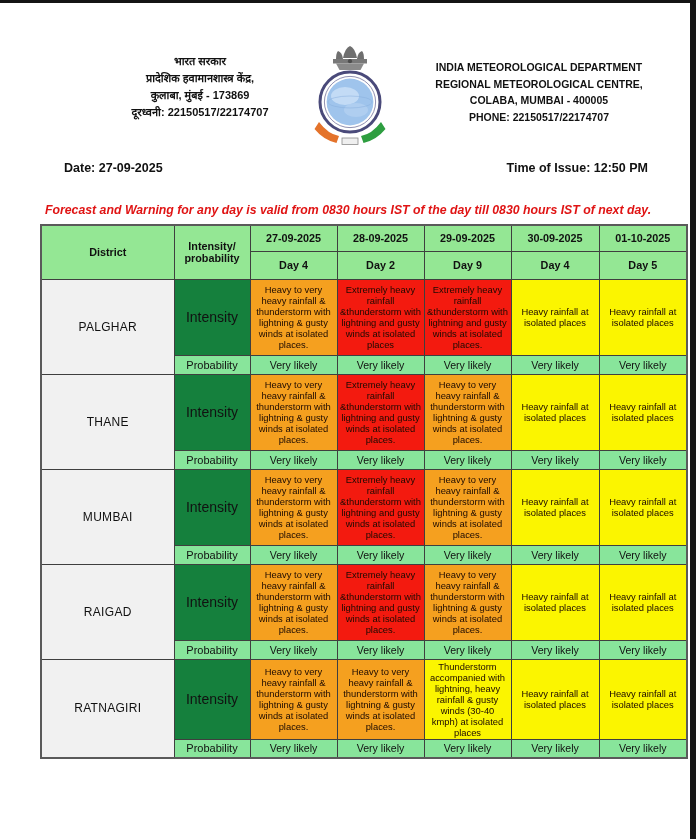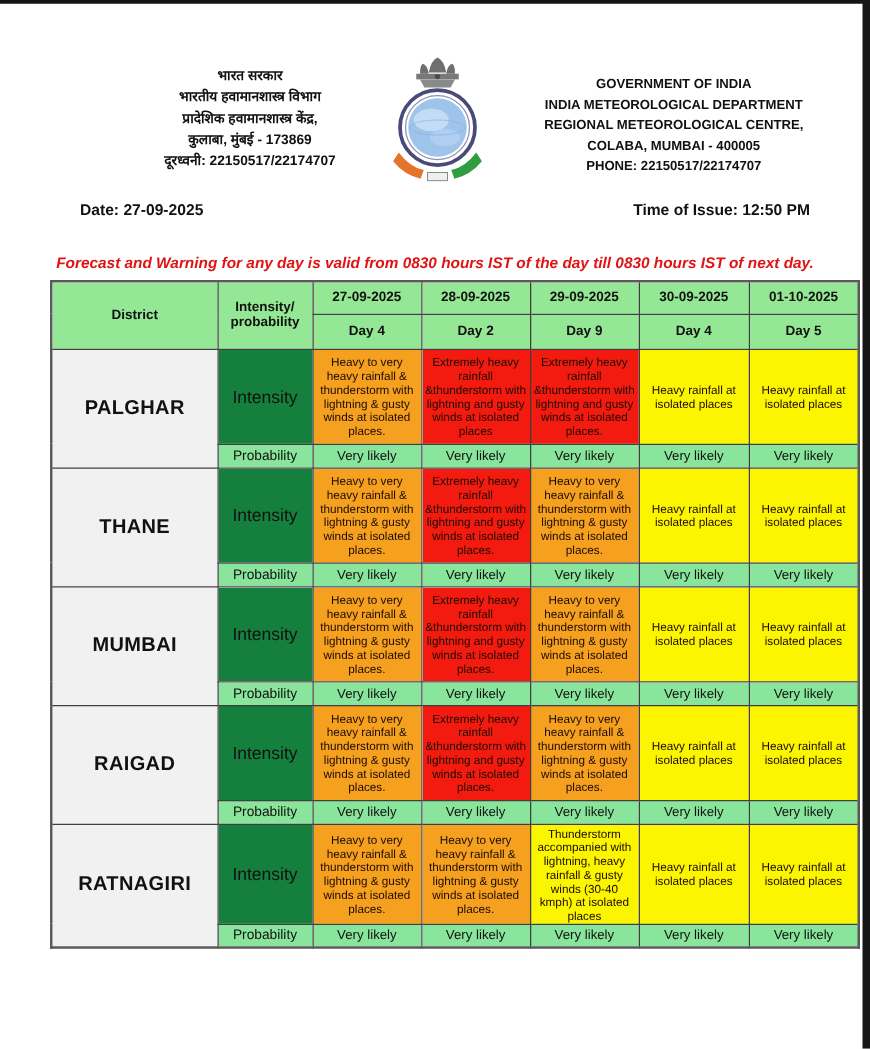--- a/index.html
+++ b/index.html
@@ -52,36 +52,35 @@
     vertical-align: middle;
     padding: 1px 2px;
     overflow: hidden;
   }
   tr.h-date { height: 26px; }
   tr.h-day  { height: 28px; }
   tr.h-int  { height: 76px; }
   tr.h-prob { height: 19px; }
 
   td.hdr { background: #94E794; font-weight: bold; font-size: 10.8px; }
-  td.district { background: #f1f1f1; font-weight: bold; font-size: 16px; letter-spacing: .3px; }
+  td.district { background: #f1f1f1; font-weight: normal; font-size: 12px; letter-spacing: .3px; }
   td.lbl-int  { background: #15803d; font-size: 14px; }
   td.lbl-prob { background: #88E59B; font-size: 11px; }
   td.fc { font-size: 9.4px; line-height: 11px; color: #1c0a02; }
   td.pv { background: #88E59B; font-size: 10.6px; }
 </style>
 </head>
 <body>
 
 <div class="top-bar"></div>
 <div class="right-bar"></div>
 
 <div class="letterhead">
   <div class="hindi-block">
     <div>भारत सरकार</div>
-    <div>भारतीय हवामानशास्त्र विभाग</div>
     <div>प्रादेशिक हवामानशास्त्र केंद्र,</div>
     <div>कुलाबा, मुंबई - 173869</div>
     <div>दूरध्वनी: 22150517/22174707</div>
   </div>
 
   <div class="logo-wrap">
     <svg width="100" height="106" viewBox="0 0 100 106">
 
       <g fill="#6f6f6f">
         <path d="M50 1 q5 2 7 12 l-14 0 q2 -10 7 -12 z"></path>
@@ -100,21 +99,20 @@
       <ellipse cx="56" cy="65" rx="12" ry="7" fill="#b4d1f2" opacity="0.75"></ellipse>
       <ellipse cx="50" cy="57" rx="22" ry="6" fill="none" stroke="#86aedd" stroke-width="0.7" opacity="0.7"></ellipse>
 
       <path d="M19 77 q9 12 20 14 l-2.5 7 q-13 -3 -22 -14 z" fill="#e4732b"></path>
       <path d="M81 77 q-9 12 -20 14 l2.5 7 q13 -3 22 -14 z" fill="#2e9e40"></path>
       <rect x="42" y="93" width="16" height="6.5" fill="#efefef" stroke="#8a8a8a" stroke-width="0.8"></rect>
     </svg>
   </div>
 
   <div class="english-block">
-    <div>GOVERNMENT OF INDIA</div>
     <div>INDIA METEOROLOGICAL DEPARTMENT</div>
     <div>REGIONAL METEOROLOGICAL CENTRE,</div>
     <div>COLABA, MUMBAI - 400005</div>
     <div>PHONE: 22150517/22174707</div>
   </div>
 </div>
 
 <div class="issue-line">
   <span>Date: 27-09-2025</span>
   <span>Time of Issue: 12:50 PM</span>

